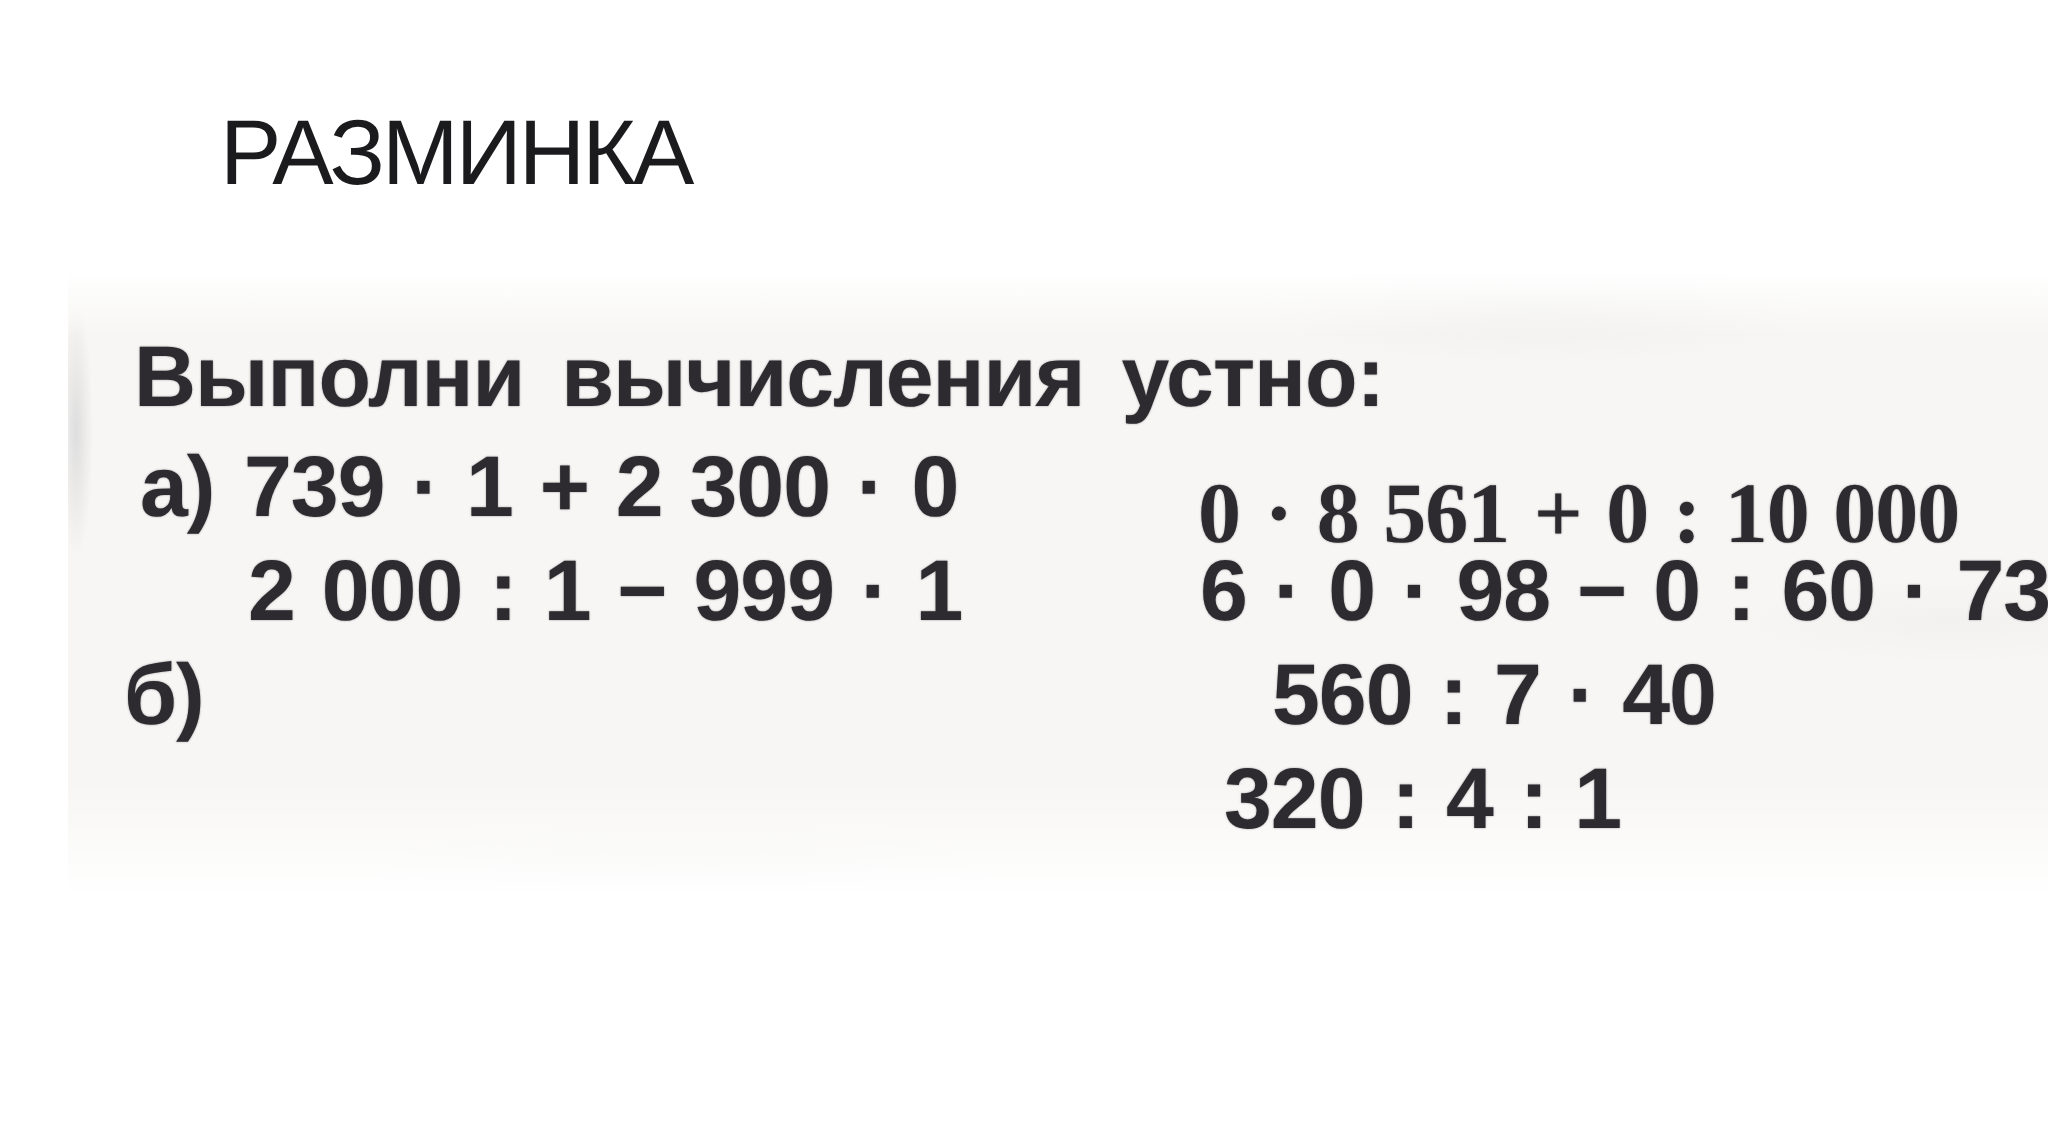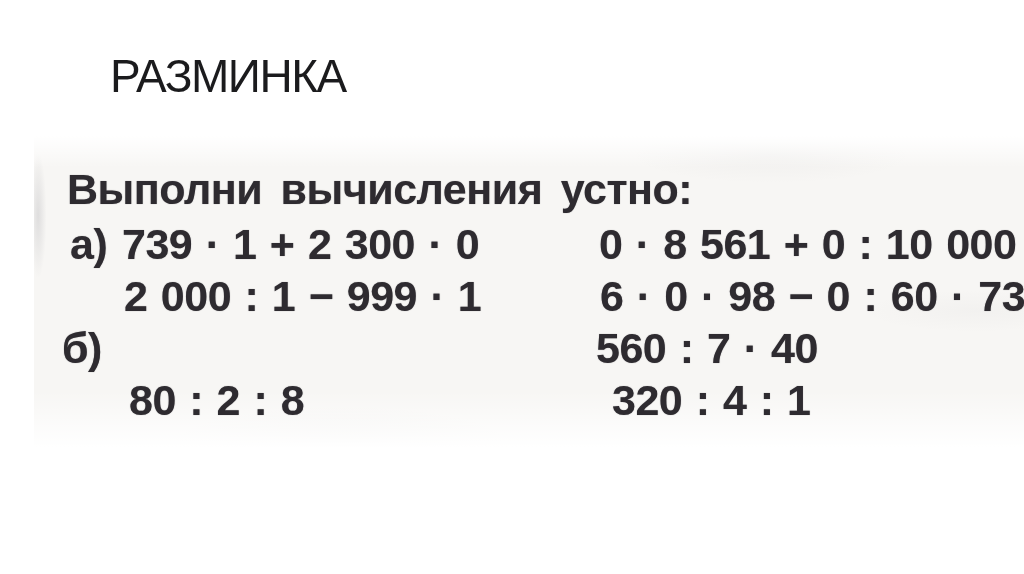--- a/index.html
+++ b/index.html
@@ -53,25 +53,24 @@
 <div class="slide">
 
   <h1 class="title">РАЗМИНКА</h1>
 
   <div class="scan">
 
     <div class="line instruction" style="left:33px; top:30px;">Выполни вычисления устно:</div>
 
     <span class="line" style="left:36px; top:85px;">а)</span>
     <span class="line expr" style="left:88px; top:85px;">739 · 1 + 2 300 · 0</span>
-    <span class="line expr" style="left:565px; top:85px;">0 · 8 561 + 0 : 10 000</span>
+    <span class="line expr" style="left:565px; top:99px;font-family:Liberation Serif, serif;">0 · 8 561 + 0 : 10 000</span>
 
     <span class="line expr" style="left:90px; top:137px;text-align:center;">2 000 : 1 − 999 · 1</span>
     <span class="line expr" style="left:566px; top:137px;">6 · 0 · 98 − 0 : 60 · 73</span>
 
     <span class="line" style="left:28px; top:189px;">б)</span>
-    <span class="line expr" style="left:562px; top:189px;">560 : 7 · 40</span>
+    <span class="line expr" style="left:602px; top:189px;">560 : 7 · 40</span>
 
-    <span class="line expr" style="left:95px; top:241px;">80 : 2 : 8</span>
     <span class="line expr" style="left:578px; top:241px;">320 : 4 : 1</span>
 
   </div>
 </div>
 
 </body></html>

